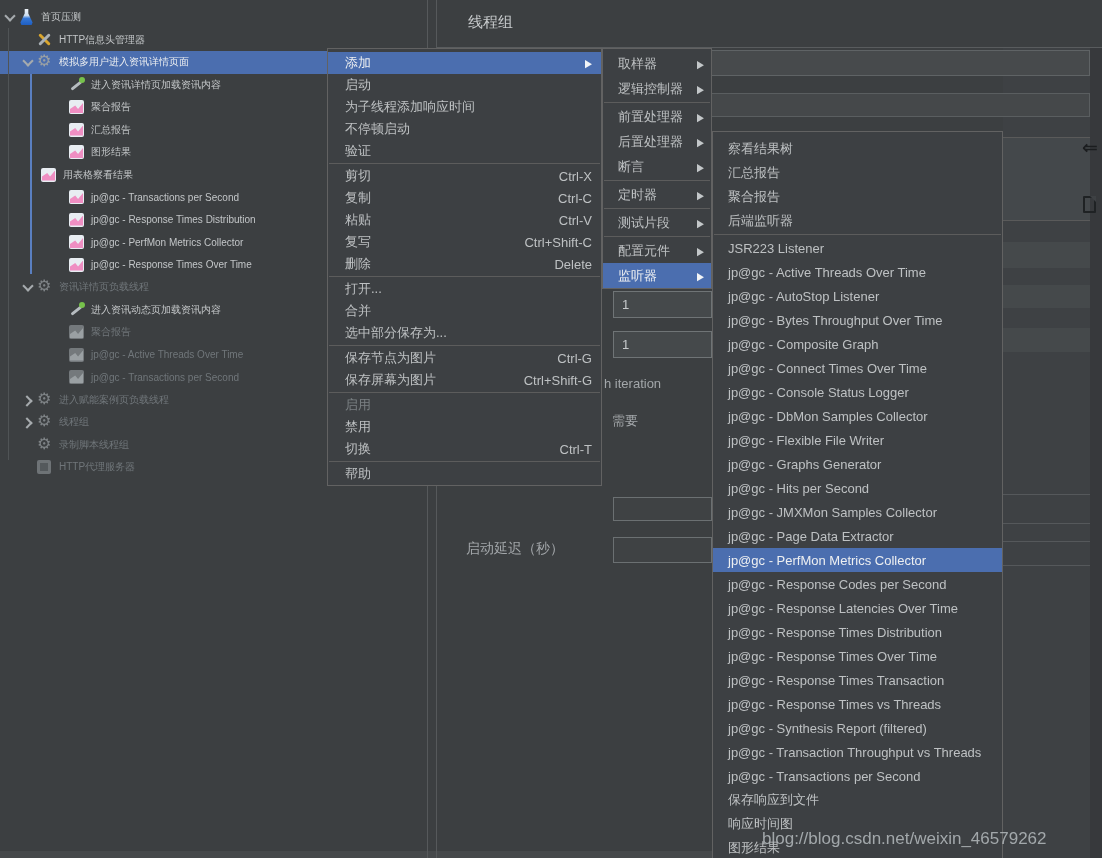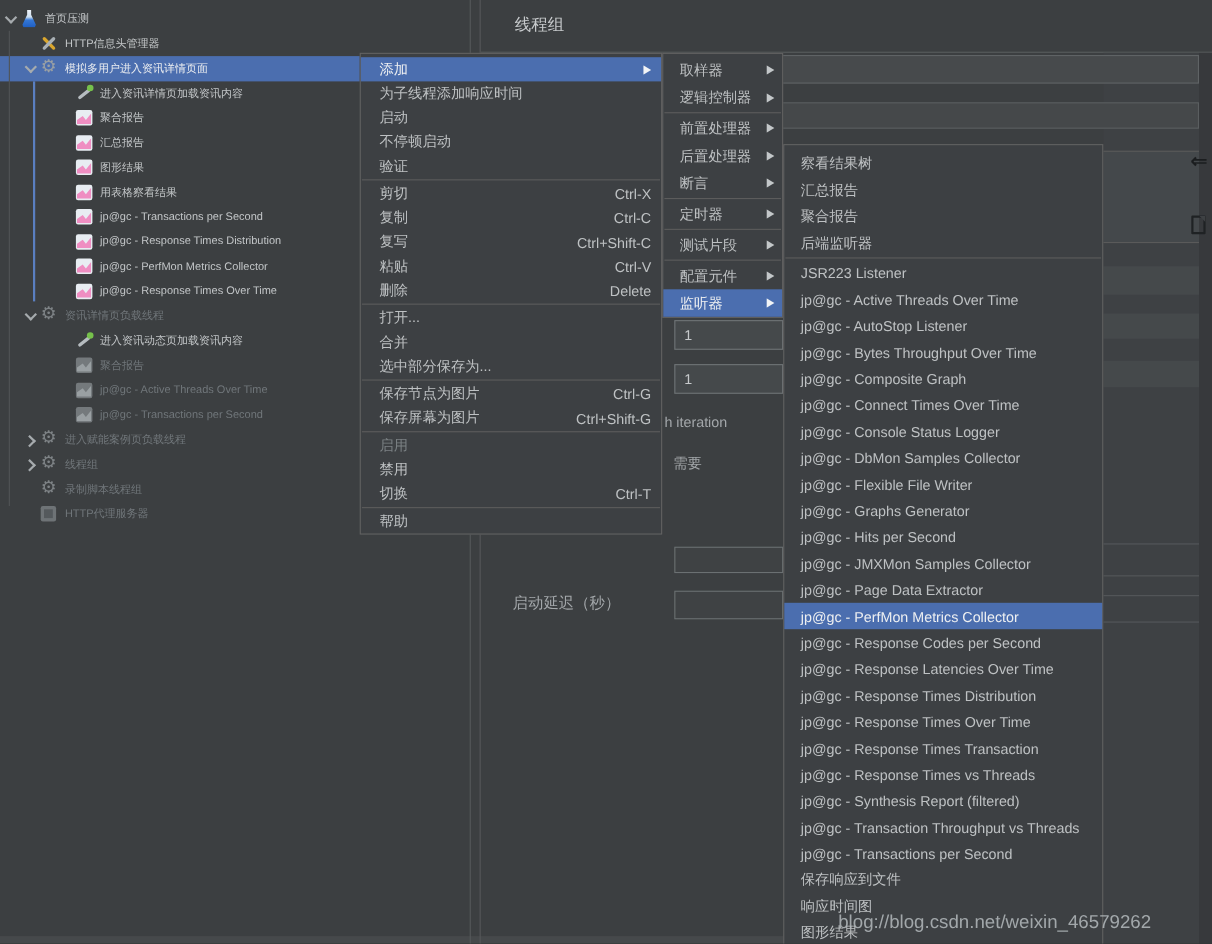--- a/index.html
+++ b/index.html
@@ -115,21 +115,21 @@
         <span class="tlabel">聚合报告</span>
       </div>
       <div class="tree-row" style="top: 118px; padding-left: 68px;">
         <span class="ticon chart-icon"></span>
         <span class="tlabel">汇总报告</span>
       </div>
       <div class="tree-row" style="top: 140.5px; padding-left: 68px;">
         <span class="ticon chart-icon"></span>
         <span class="tlabel">图形结果</span>
       </div>
-      <div class="tree-row" style="top: 163px; padding-left: 68px; text-align: right;">
+      <div class="tree-row" style="top: 163px; padding-left: 40px; text-align: right;">
         <span class="ticon chart-icon"></span>
         <span class="tlabel">用表格察看结果</span>
       </div>
       <div class="tree-row" style="top: 185.5px; padding-left: 68px;">
         <span class="ticon chart-icon"></span>
         <span class="tlabel">jp@gc - Transactions per Second</span>
       </div>
       <div class="tree-row" style="top: 208px; padding-left: 68px;">
         <span class="ticon chart-icon"></span>
         <span class="tlabel">jp@gc - Response Times Distribution</span>
@@ -214,49 +214,49 @@
   <div class="frag mini-input empty" style="top:497px;height:24px;"></div>
   <div class="frag mini-input empty" style="top:537px;height:26px;"></div>
   <div class="side-label" style="left:466px;top:540px;">启动延迟（秒）</div>
 
   <div class="menu" id="context-menu">
       <div class="m-row m1 selected">
         <span class="lbl">添加</span>
         <span class="sub">▶</span>
       </div>
       <div class="m-row m1">
+        <span class="lbl">启动</span>
+      </div>
+      <div class="m-row m1">
         <span class="lbl">为子线程添加响应时间</span>
-      </div>
-      <div class="m-row m1">
-        <span class="lbl">启动</span>
       </div>
       <div class="m-row m1">
         <span class="lbl">不停顿启动</span>
       </div>
       <div class="m-row m1">
         <span class="lbl">验证</span>
       </div>
       <div class="msep"></div>
       <div class="m-row m1">
         <span class="lbl">剪切</span>
         <span class="sc">Ctrl-X</span>
       </div>
       <div class="m-row m1">
         <span class="lbl">复制</span>
         <span class="sc">Ctrl-C</span>
       </div>
       <div class="m-row m1">
+        <span class="lbl">粘贴</span>
+        <span class="sc">Ctrl-V</span>
+      </div>
+      <div class="m-row m1">
         <span class="lbl">复写</span>
         <span class="sc">Ctrl+Shift-C</span>
       </div>
       <div class="m-row m1">
-        <span class="lbl">粘贴</span>
-        <span class="sc">Ctrl-V</span>
-      </div>
-      <div class="m-row m1">
         <span class="lbl">删除</span>
         <span class="sc">Delete</span>
       </div>
       <div class="msep"></div>
       <div class="m-row m1">
         <span class="lbl">打开...</span>
       </div>
       <div class="m-row m1">
         <span class="lbl">合并</span>
       </div>

